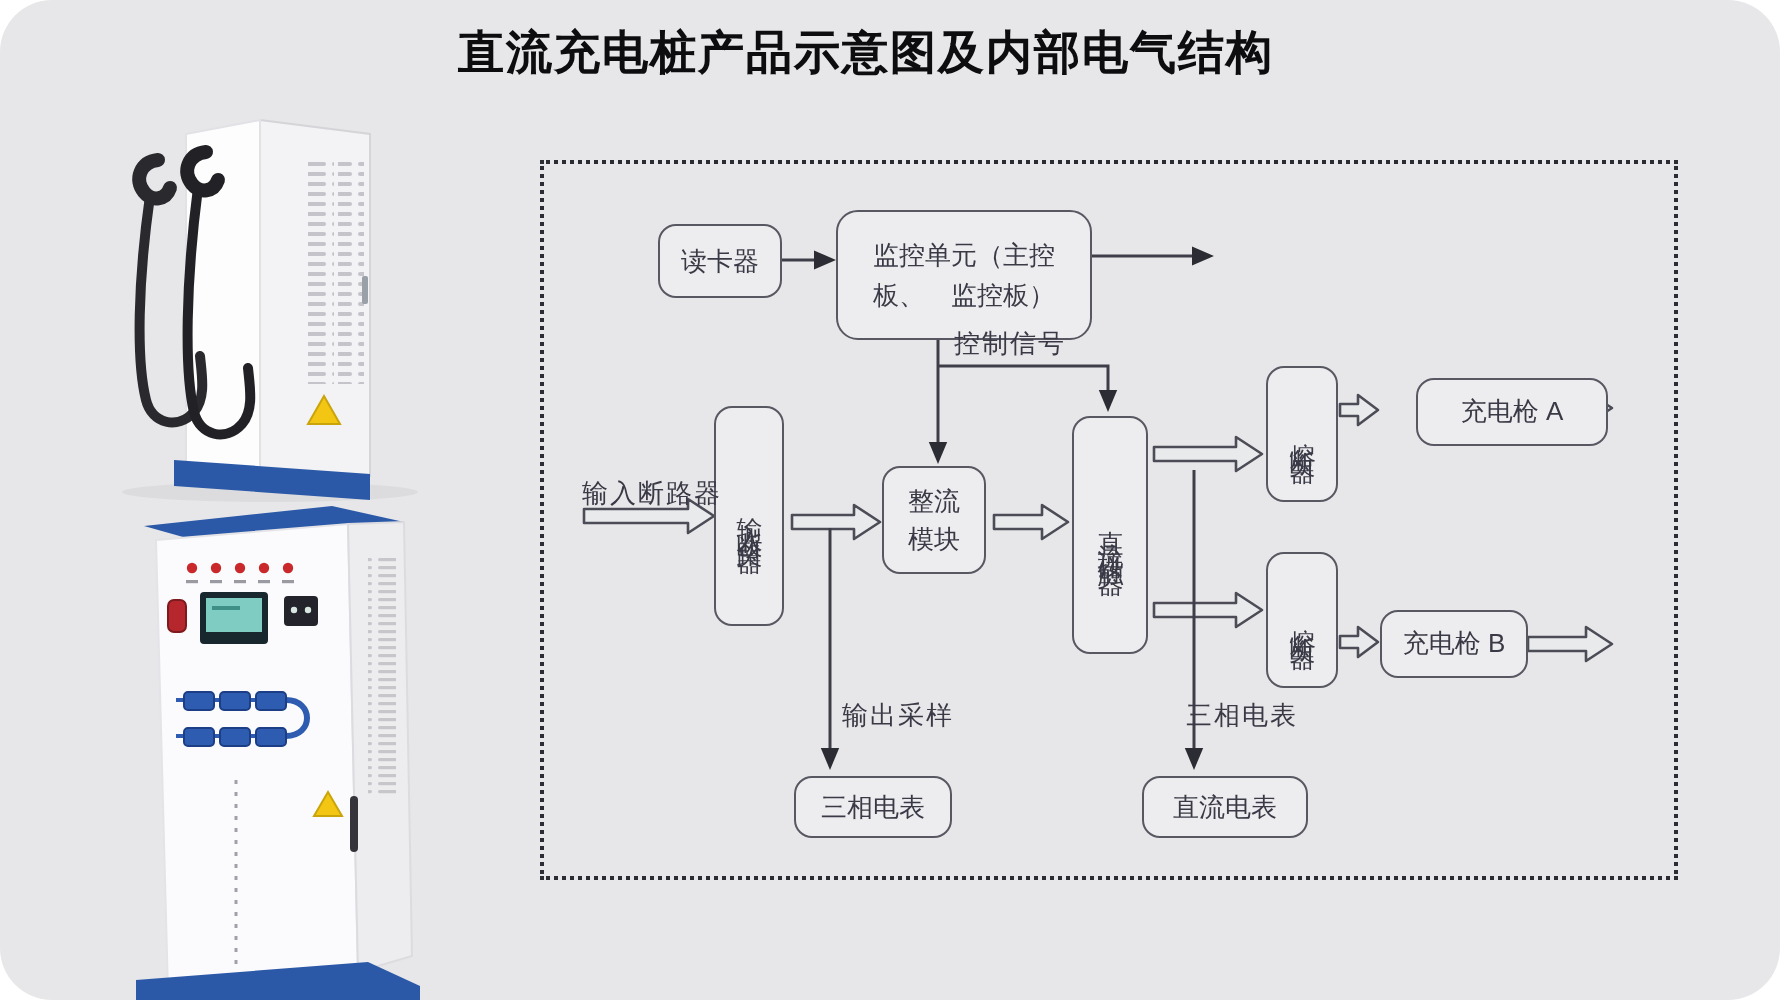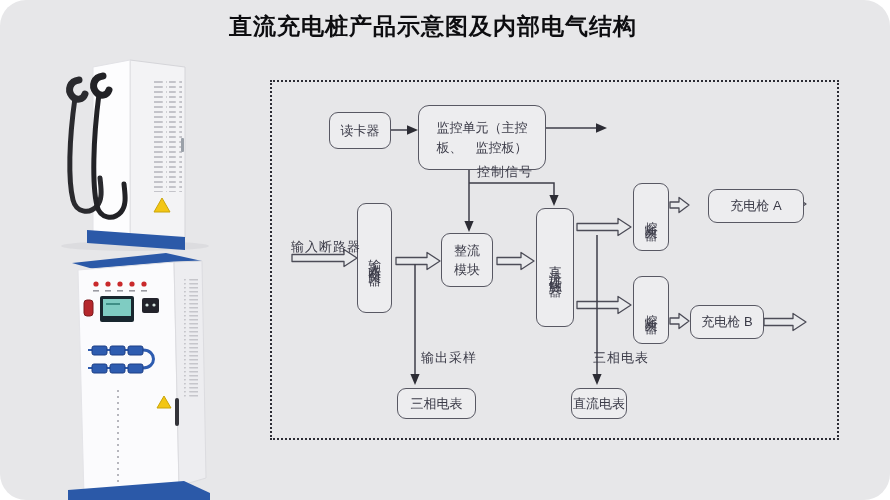--- a/index.html
+++ b/index.html
@@ -165,20 +165,20 @@
   <div class="node vert" style="left:633px;top:183px;width:36px;height:68px;letter-spacing:4px">熔断器</div>
 
   <div class="node vert" style="left:633px;top:276px;width:36px;height:68px;letter-spacing:4px">熔断器</div>
 
   <div class="node" style="left:708px;top:189px;width:96px;height:34px">充电枪 A</div>
 
   <div class="node" style="left:690px;top:305px;width:74px;height:34px">充电枪 B</div>
 
   <div class="node" style="left:397px;top:388px;width:79px;height:31px">三相电表</div>
 
-  <div class="node" style="left:571px;top:388px;width:56px;height:31px">直流电表</div>
+  <div class="node" style="left:571px;top:388px;width:83px;height:31px">直流电表</div>
 
   <div class="lbl" style="left:477px;top:163px">控制信号</div>
   <div class="lbl" style="left:291px;top:238px">输入断路器</div>
   <div class="lbl" style="left:421px;top:349px">输出采样</div>
   <div class="lbl" style="left:593px;top:349px">三相电表</div>
 
 </div>
 
 </body></html>

